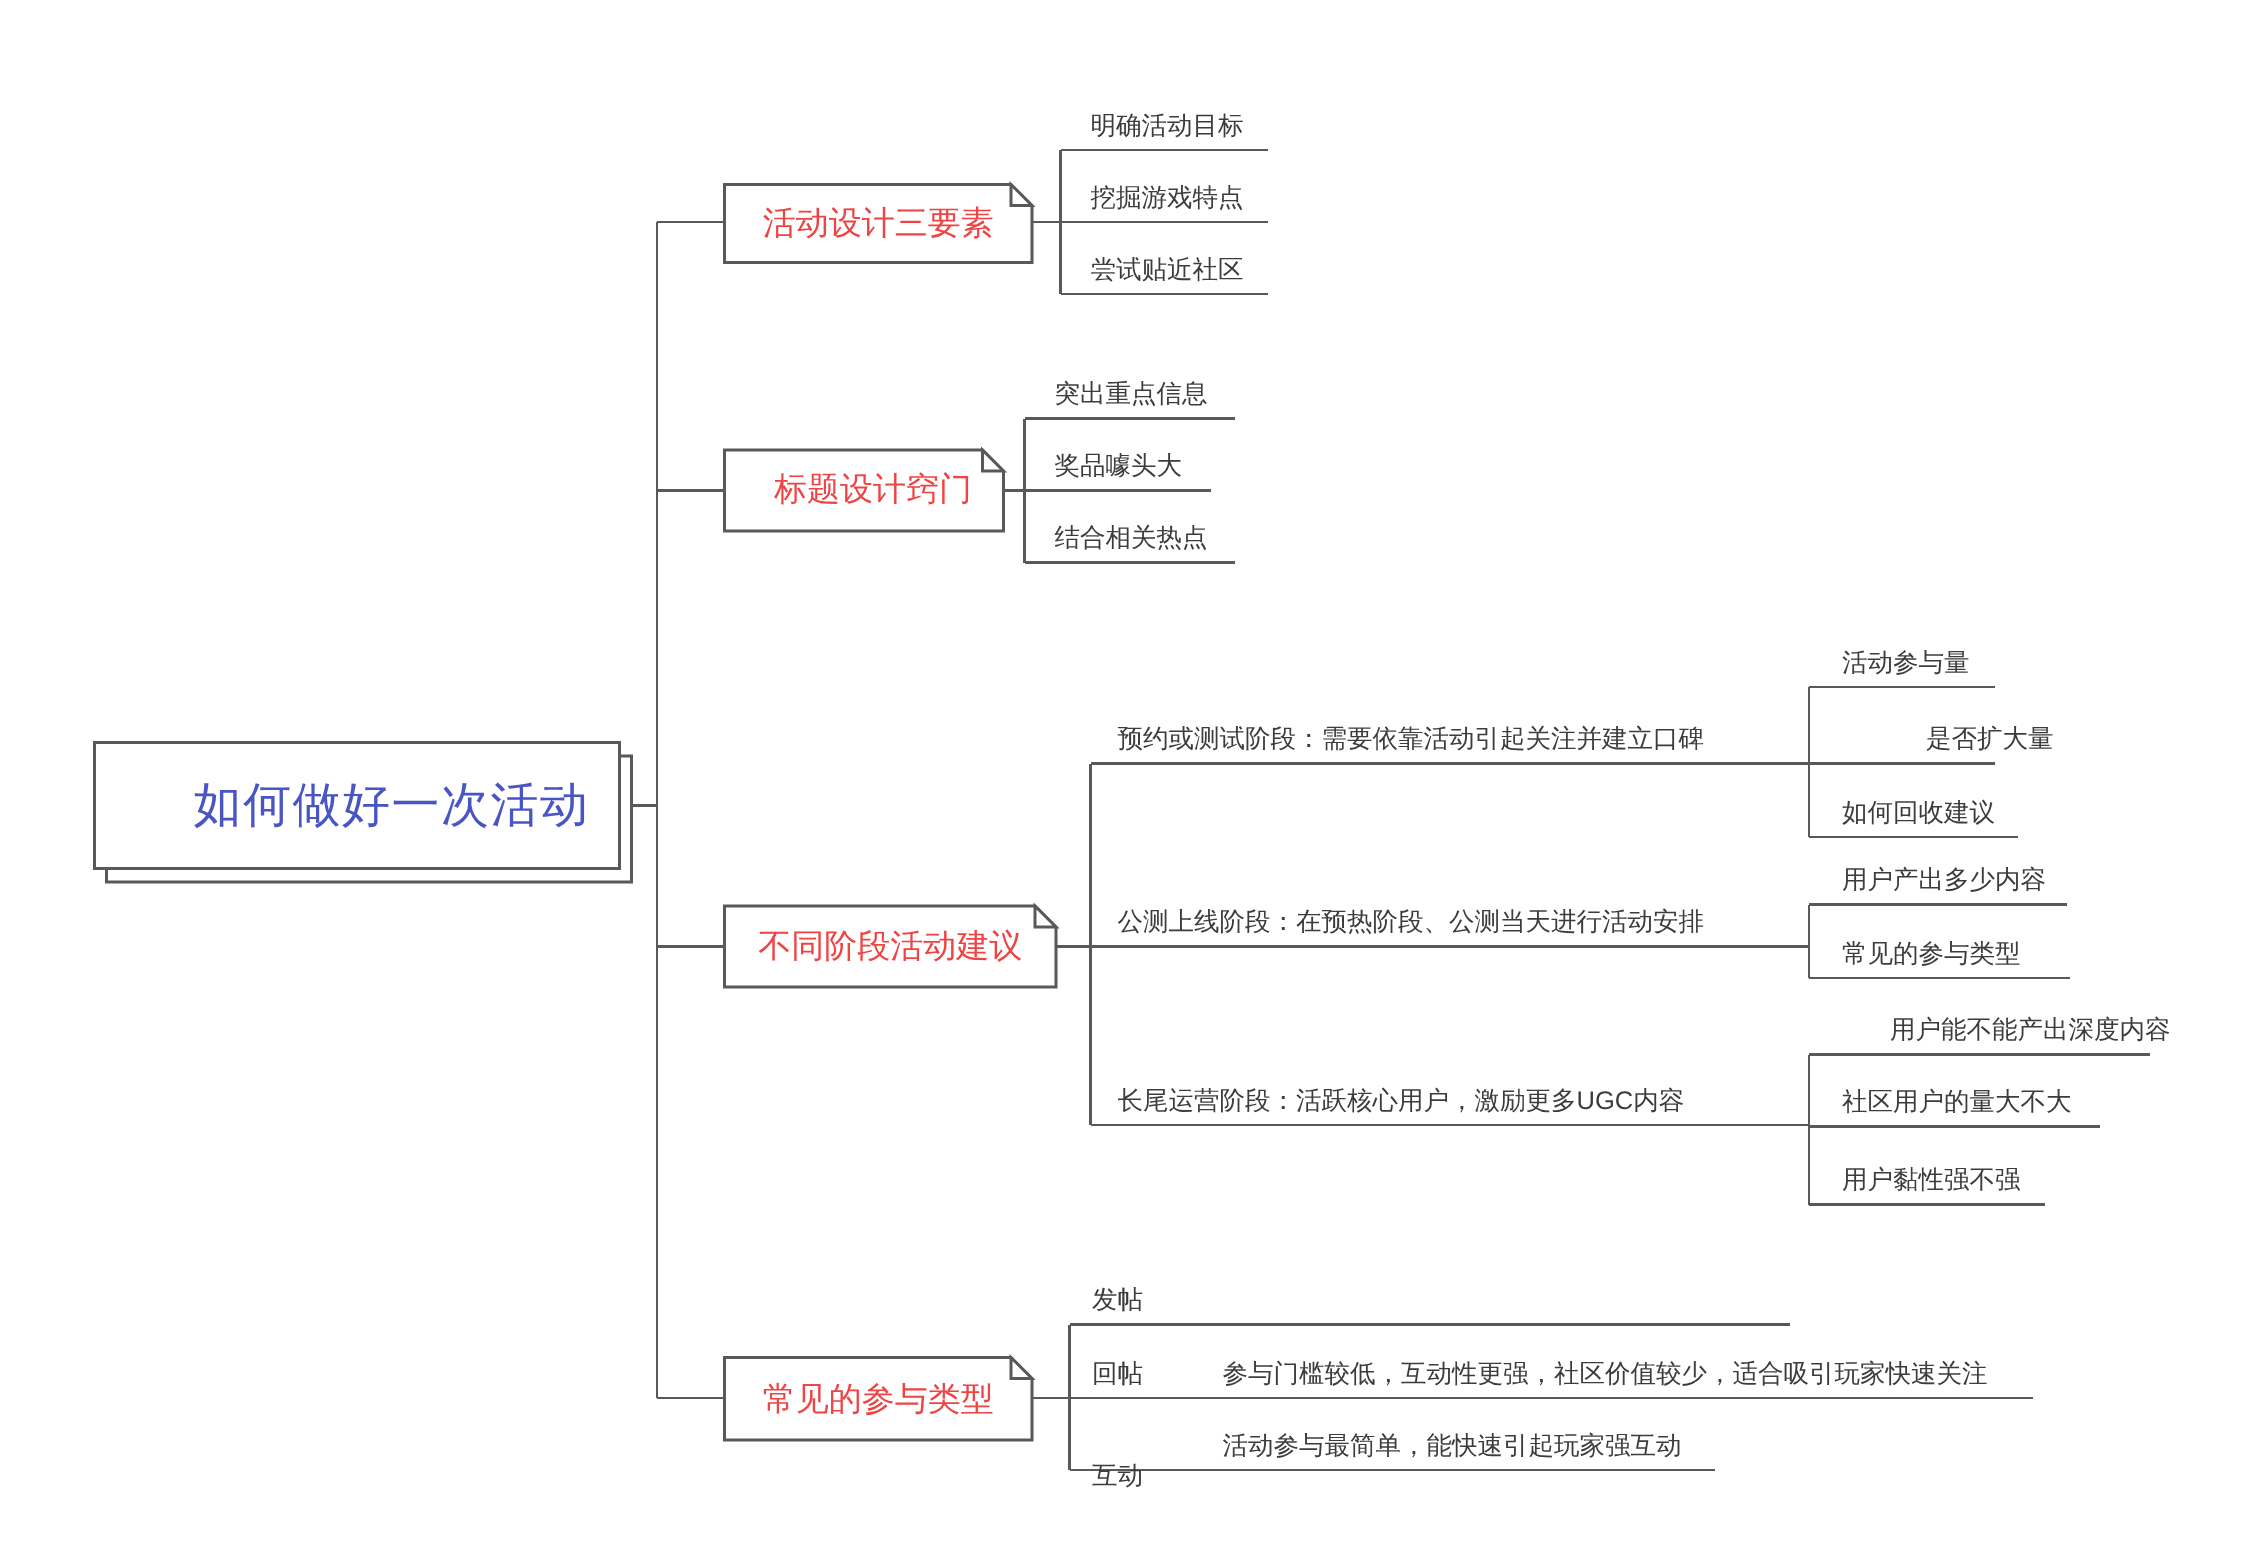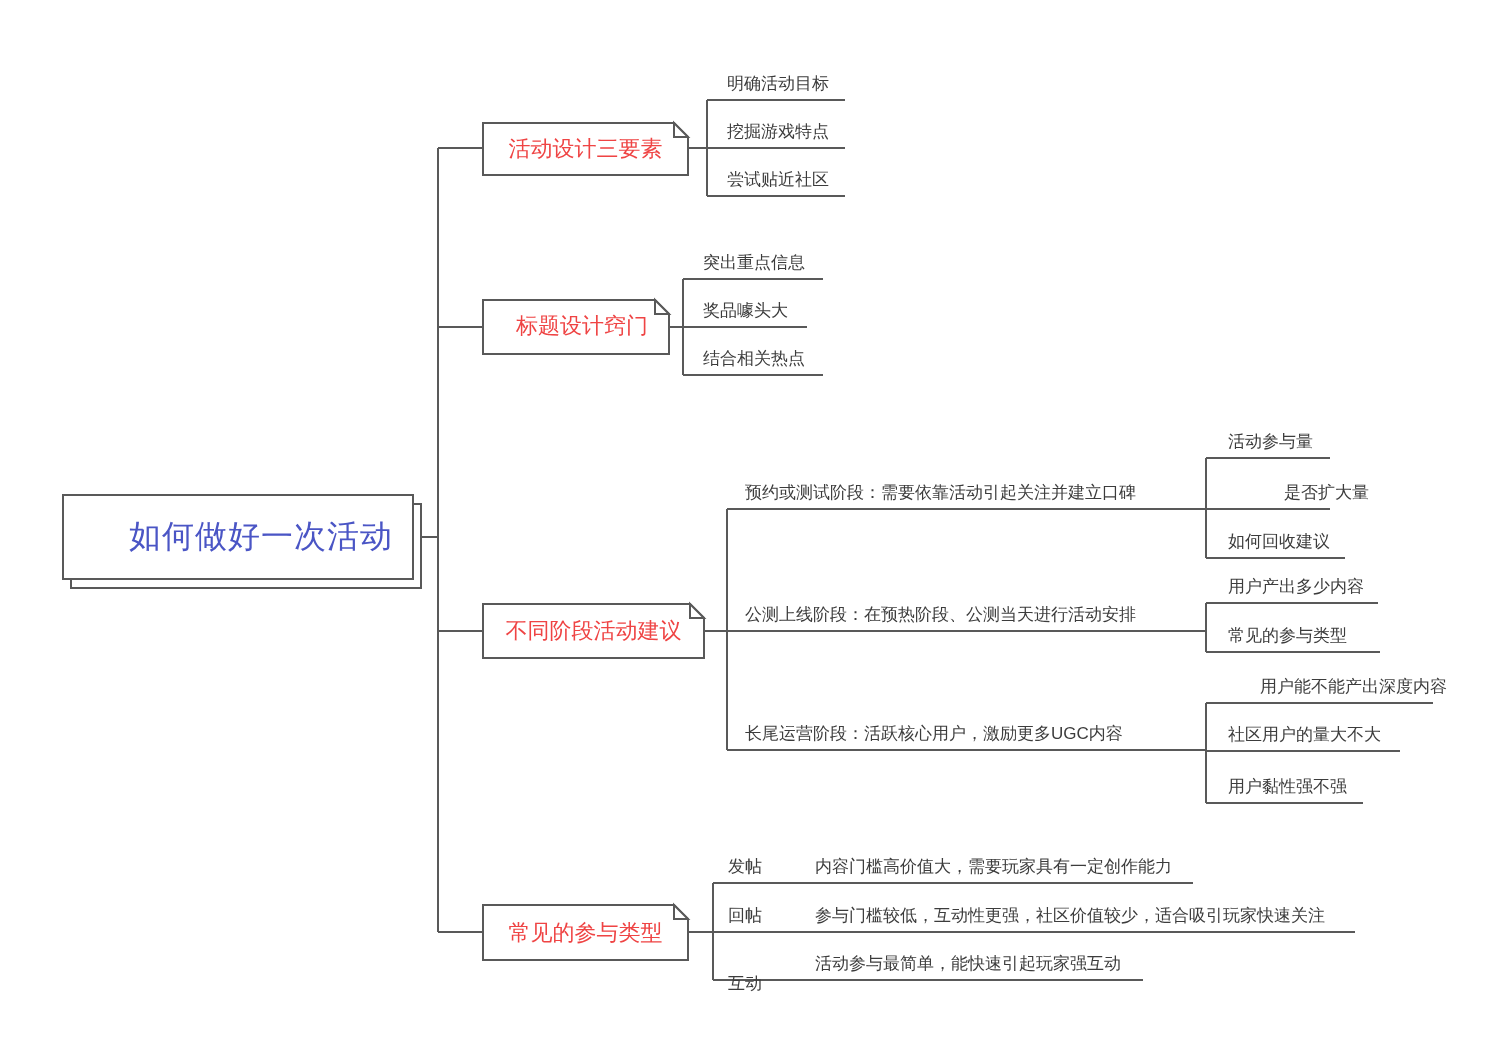--- a/index.html
+++ b/index.html
@@ -121,21 +121,20 @@
   <div class="leaf" style="left:1228px;top:530px;">如何回收建议</div>
 
   <div class="leaf" style="left:1228px;top:575px;">用户产出多少内容</div>
   <div class="leaf" style="left:1228px;top:624px;">常见的参与类型</div>
 
   <div class="leaf" style="left:1228px;top:675px;margin-left:32px;">用户能不能产出深度内容</div>
   <div class="leaf" style="left:1228px;top:723px;">社区用户的量大不大</div>
   <div class="leaf" style="left:1228px;top:775px;">用户黏性强不强</div>
 
   <div class="leaf" style="left:728px;top:855px;">发帖</div>
-  <div class="leaf" style="left:815px;top:855px;">内容门槛高价值大，需要玩家具有一定创作能力</div>
 
   <div class="leaf" style="left:728px;top:904px;">回帖</div>
   <div class="leaf" style="left:815px;top:904px;">参与门槛较低，互动性更强，社区价值较少，适合吸引玩家快速关注</div>
 
   <div class="leaf" style="left:728px;top:952px;margin-top:20px;">互动</div>
   <div class="leaf" style="left:815px;top:952px;">活动参与最简单，能快速引起玩家强互动</div>
 
 </div>
 
 </body></html>

